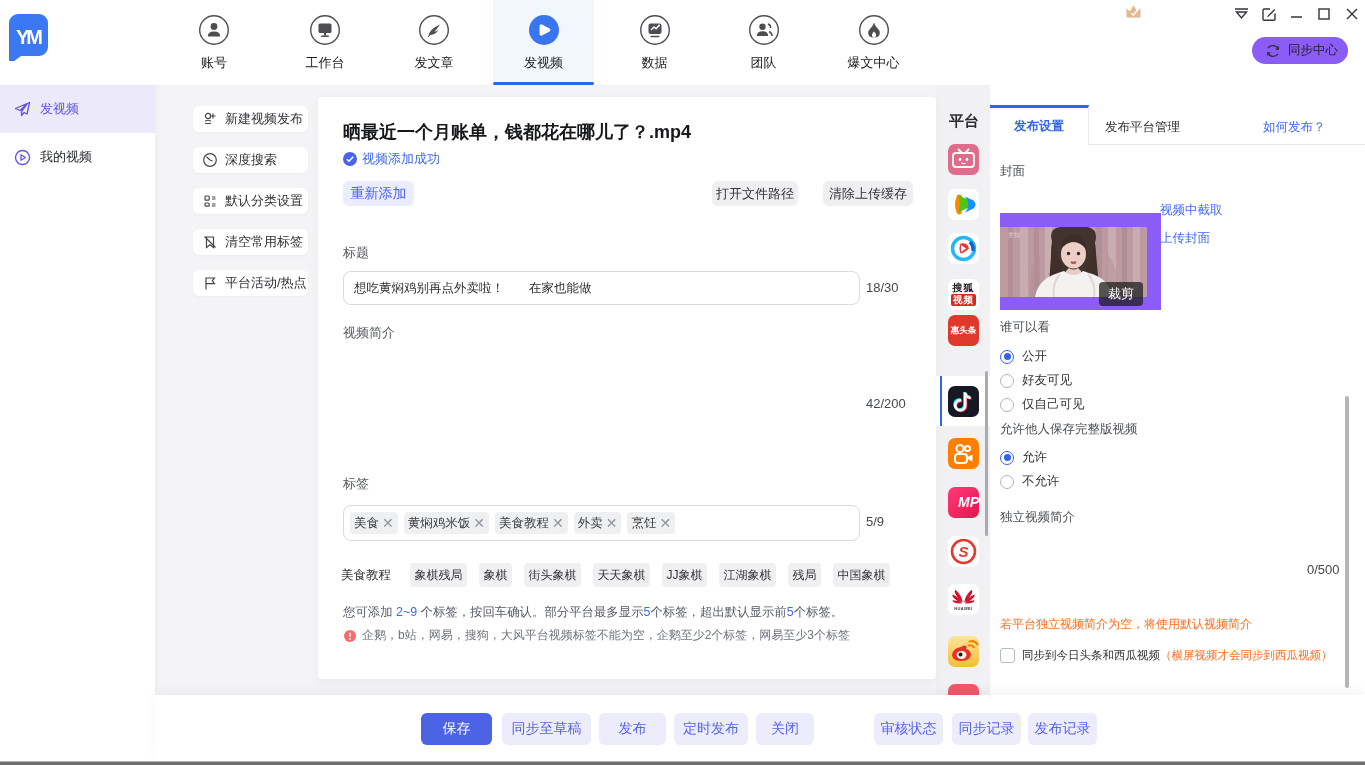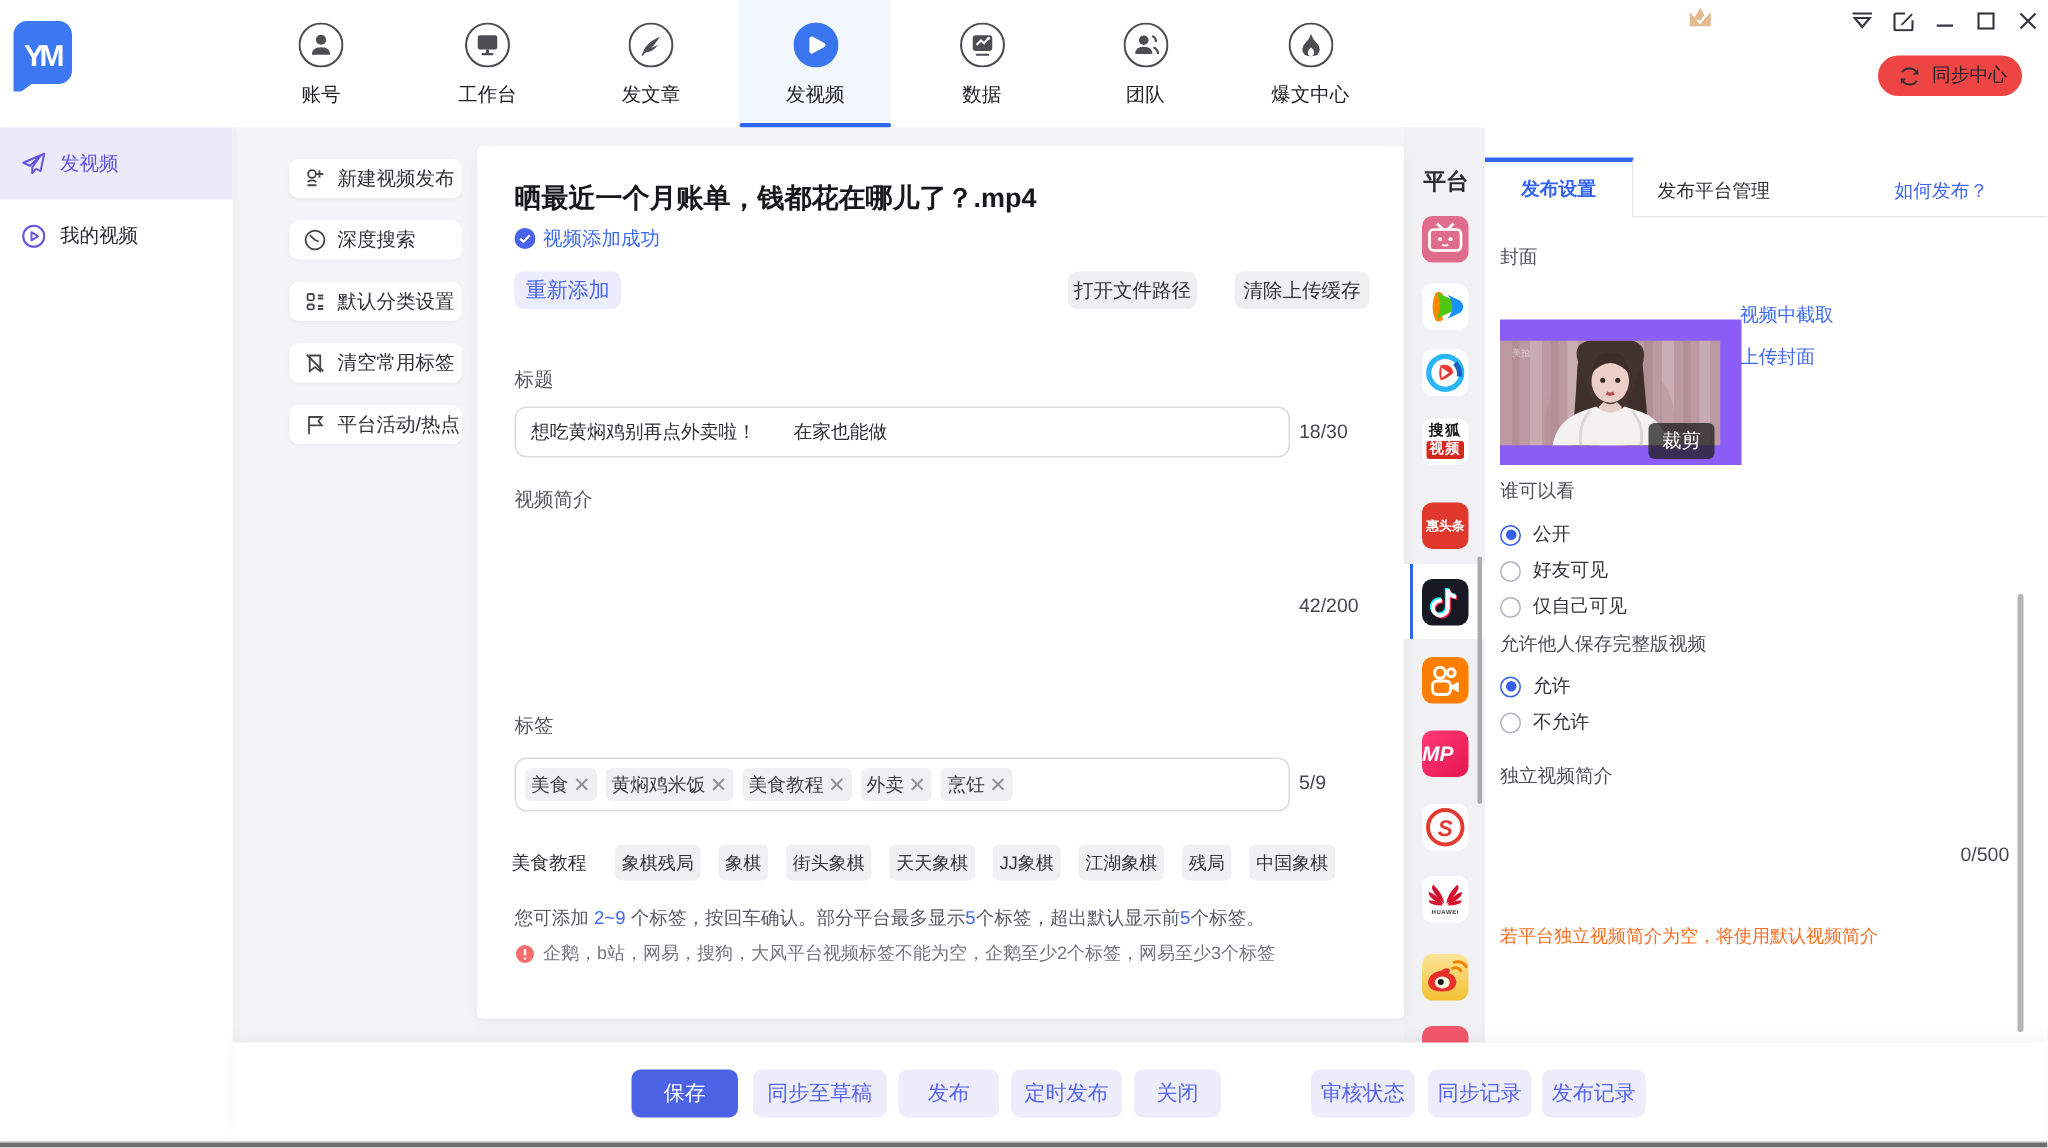--- a/index.html
+++ b/index.html
@@ -136,21 +136,21 @@
   <svg class="winbtn" style="left:1291px;top:10px" width="12" height="8" viewBox="0 0 12 8">
       <path d="M0 7 h11" stroke="#33353a" stroke-width="1.5"></path>
     </svg>
   <svg class="winbtn" style="left:1318px" width="12" height="12" viewBox="0 0 12 12">
       <rect x="1" y="1" width="10" height="10" fill="none" stroke="#33353a" stroke-width="1.4"></rect>
     </svg>
   <svg class="winbtn" style="left:1346px" width="12" height="12" viewBox="0 0 12 12">
       <path d="M1 1 L11 11 M11 1 L1 11" stroke="#33353a" stroke-width="1.4"></path>
     </svg>
 
-  <div class="abs flex" style="left:1252px;top:37px;width:96px;height:27px;background:#ef4444;border-radius:14px;padding-left:14px">
+  <div class="abs flex" style="left:1252px;top:37px;width:96px;height:27px;background:#8b5cf6;border-radius:14px;padding-left:14px">
     <svg width="14" height="14" viewBox="0 0 14 14">
         <path d="M12.5 5.5 A6 6 0 0 0 2 4.2 M1.5 8.5 A6 6 0 0 0 12 9.8" stroke="#2e3033" stroke-width="1.3" fill="none"></path>
         <path d="M12.8 2 v3.7 h-3.7 z M1.2 12 v-3.7 h3.7 z" fill="#2e3033"></path>
       </svg>
     <span style="font-size:12.5px;color:#202226;margin-left:8px">同步中心</span>
   </div>
 </div>
 
 <div id="graybg"></div>
 <div id="platcol"></div>
@@ -269,39 +269,39 @@
     <div class="abs" style="left:948px;top:233px;width:31px;height:31px;border-radius:7px;background:#fff;overflow:hidden"><svg width="31" height="31" viewBox="0 0 31 31">
         <circle cx="15.5" cy="15.5" r="11" fill="none" stroke="#29b6f6" stroke-width="3.5"></circle>
         <path d="M22 9 a11 11 0 0 1 3 9" stroke="#1565c0" stroke-width="3.5" fill="none"></path>
         <path d="M12.5 10.5 q7-1.5 8.5 5 q-5 4.5-8.5 5 q-2-5 0-10z" fill="#e53935"></path>
         <path d="M13 12 l5 3.5 -5 3.5z" fill="#fff"></path>
       </svg></div>
     <div class="abs" style="left:948px;top:279px;width:31px;height:31px;border-radius:7px;background:#fff;overflow:hidden">
       <div style="font-size:10px;font-weight:bold;color:#1a1a1a;text-align:center;line-height:11px;padding-top:3px;letter-spacing:1px">搜狐</div>
       <div style="margin:1px auto 0;width:25px;height:12px;background:#d5281e;border-radius:2px;color:#fff;font-size:9.5px;font-weight:bold;text-align:center;line-height:12px;letter-spacing:1px">视频</div>
     </div>
-    <div class="abs" style="left:948px;top:335px;width:31px;height:31px;border-radius:7px;background:#e0382c;overflow:hidden">
+    <div class="abs" style="left:948px;top:315px;width:31px;height:31px;border-radius:7px;background:#e0382c;overflow:hidden">
       <div style="color:#fff;font-size:8.5px;font-weight:bold;text-align:center;line-height:31px;letter-spacing:0">惠头条</div>
     </div>
     <div class="abs" style="left:948px;top:386px;width:31px;height:31px;border-radius:7px;background:#161823;overflow:hidden"><svg width="31" height="31" viewBox="0 0 31 31">
         <path d="M16.5 6 q0.5 4.5 5.5 5" stroke="#00f5ff" stroke-width="2.6" fill="none"></path>
         <path d="M16.5 6 v12.5 a5 5 0 1 1-4-4.9" stroke="#00f5ff" stroke-width="2.6" fill="none"></path>
         <path d="M18 7.5 q0.5 4.5 5.5 5" stroke="#ff2d55" stroke-width="2.6" fill="none"></path>
         <path d="M18 7.5 v12.5 a5 5 0 1 1-4-4.9" stroke="#ff2d55" stroke-width="2.6" fill="none"></path>
         <path d="M17.2 6.8 q0.5 4.5 5.5 5" stroke="#fff" stroke-width="2.6" fill="none"></path>
         <path d="M17.2 6.8 v12.5 a5 5 0 1 1-4-4.9" stroke="#fff" stroke-width="2.6" fill="none"></path>
       </svg></div>
     <div class="abs" style="left:948px;top:438px;width:31px;height:31px;border-radius:7px;background:#ff7e00;overflow:hidden"><svg width="31" height="31" viewBox="0 0 31 31">
         <circle cx="12" cy="10.5" r="3.6" fill="none" stroke="#fff" stroke-width="2"></circle>
         <circle cx="19.5" cy="10.5" r="2.6" fill="none" stroke="#fff" stroke-width="2"></circle>
         <rect x="7" y="16" width="12" height="9" rx="3" fill="none" stroke="#fff" stroke-width="2"></rect>
         <path d="M19.5 19 l5-2.5 v7 l-5-2.5z" fill="#fff"></path>
       </svg></div>
     <div class="abs" style="left:948px;top:487px;width:31px;height:31px;border-radius:7px;background:linear-gradient(135deg,#ff3b78,#e6154e);overflow:hidden">
-      <div style="color:#fff;font-size:14px;font-weight:bold;text-align:left;line-height:31px;font-style:italic">MP</div>
+      <div style="color:#fff;font-size:14px;font-weight:bold;text-align:right;line-height:31px;font-style:italic">MP</div>
     </div>
     <div class="abs" style="left:948px;top:536px;width:31px;height:31px;border-radius:7px;background:#fff;overflow:hidden"><svg width="31" height="31" viewBox="0 0 31 31">
         <circle cx="15.5" cy="15.5" r="11.5" fill="none" stroke="#e23a2e" stroke-width="2.6"></circle>
         <text x="15.5" y="21" text-anchor="middle" font-size="15" font-weight="bold" fill="#e23a2e" font-style="italic">S</text>
       </svg></div>
     <div class="abs" style="left:948px;top:584px;width:31px;height:31px;border-radius:7px;background:#fff;overflow:hidden"><svg width="31" height="31" viewBox="0 0 31 31">
         <g fill="#d50f2c">
           <path d="M14.8 18.5 Q10 15 7.2 9.5 Q6 7.2 7.5 5.8 Q10.5 8.5 12.6 12 Q14.4 15.2 14.8 18.5z"></path>
           <path d="M16.2 18.5 Q21 15 23.8 9.5 Q25 7.2 23.5 5.8 Q20.5 8.5 18.4 12 Q16.6 15.2 16.2 18.5z"></path>
           <path d="M14.2 19 Q9 17.5 5.5 13.8 Q4 12.2 4.5 10.5 Q8.5 12 11.2 14.8 Q13.3 16.9 14.2 19z"></path>
@@ -387,20 +387,24 @@
       <span>允许</span>
     </div>
   <div class="radrow" style="top:388px">
       <div class="radio-ring"></div>
       <span>不允许</span>
     </div>
 
   <div class="rlbl" style="top:424px">独立视频简介</div>
   <div class="abs" style="left:317px;top:477px;font-size:13px;color:#44474d">0/500</div>
   <div class="abs" style="left:10px;top:531px;font-size:12px;color:#fb6c21">若平台独立视频简介为空，将使用默认视频简介</div>
+  <div class="abs flex" style="left:10px;top:563px">
+    <div style="width:15px;height:15px;border:1px solid #b6bcc5;border-radius:3px;background:#fff"></div>
+    <span style="font-size:11.5px;color:#2e3033;margin-left:7px;white-space:nowrap">同步到今日头条和西瓜视频<span style="color:#fb6c21">（横屏视频才会同步到西瓜视频）</span></span>
+  </div>
 
   <div class="abs" style="left:354.5px;top:311px;width:4px;height:292px;background:#b5b5b8;border-radius:2px"></div>
 </div>
 
 <div id="botbar">
   <div class="bbtn" style="left:266px;width:71px;background:#4c63e6;color:#ffffff">保存</div>
   <div class="bbtn" style="left:347px;width:89px">同步至草稿</div>
   <div class="bbtn" style="left:444px;width:67px">发布</div>
   <div class="bbtn" style="left:519px;width:74px">定时发布</div>
   <div class="bbtn" style="left:601px;width:58px">关闭</div>

